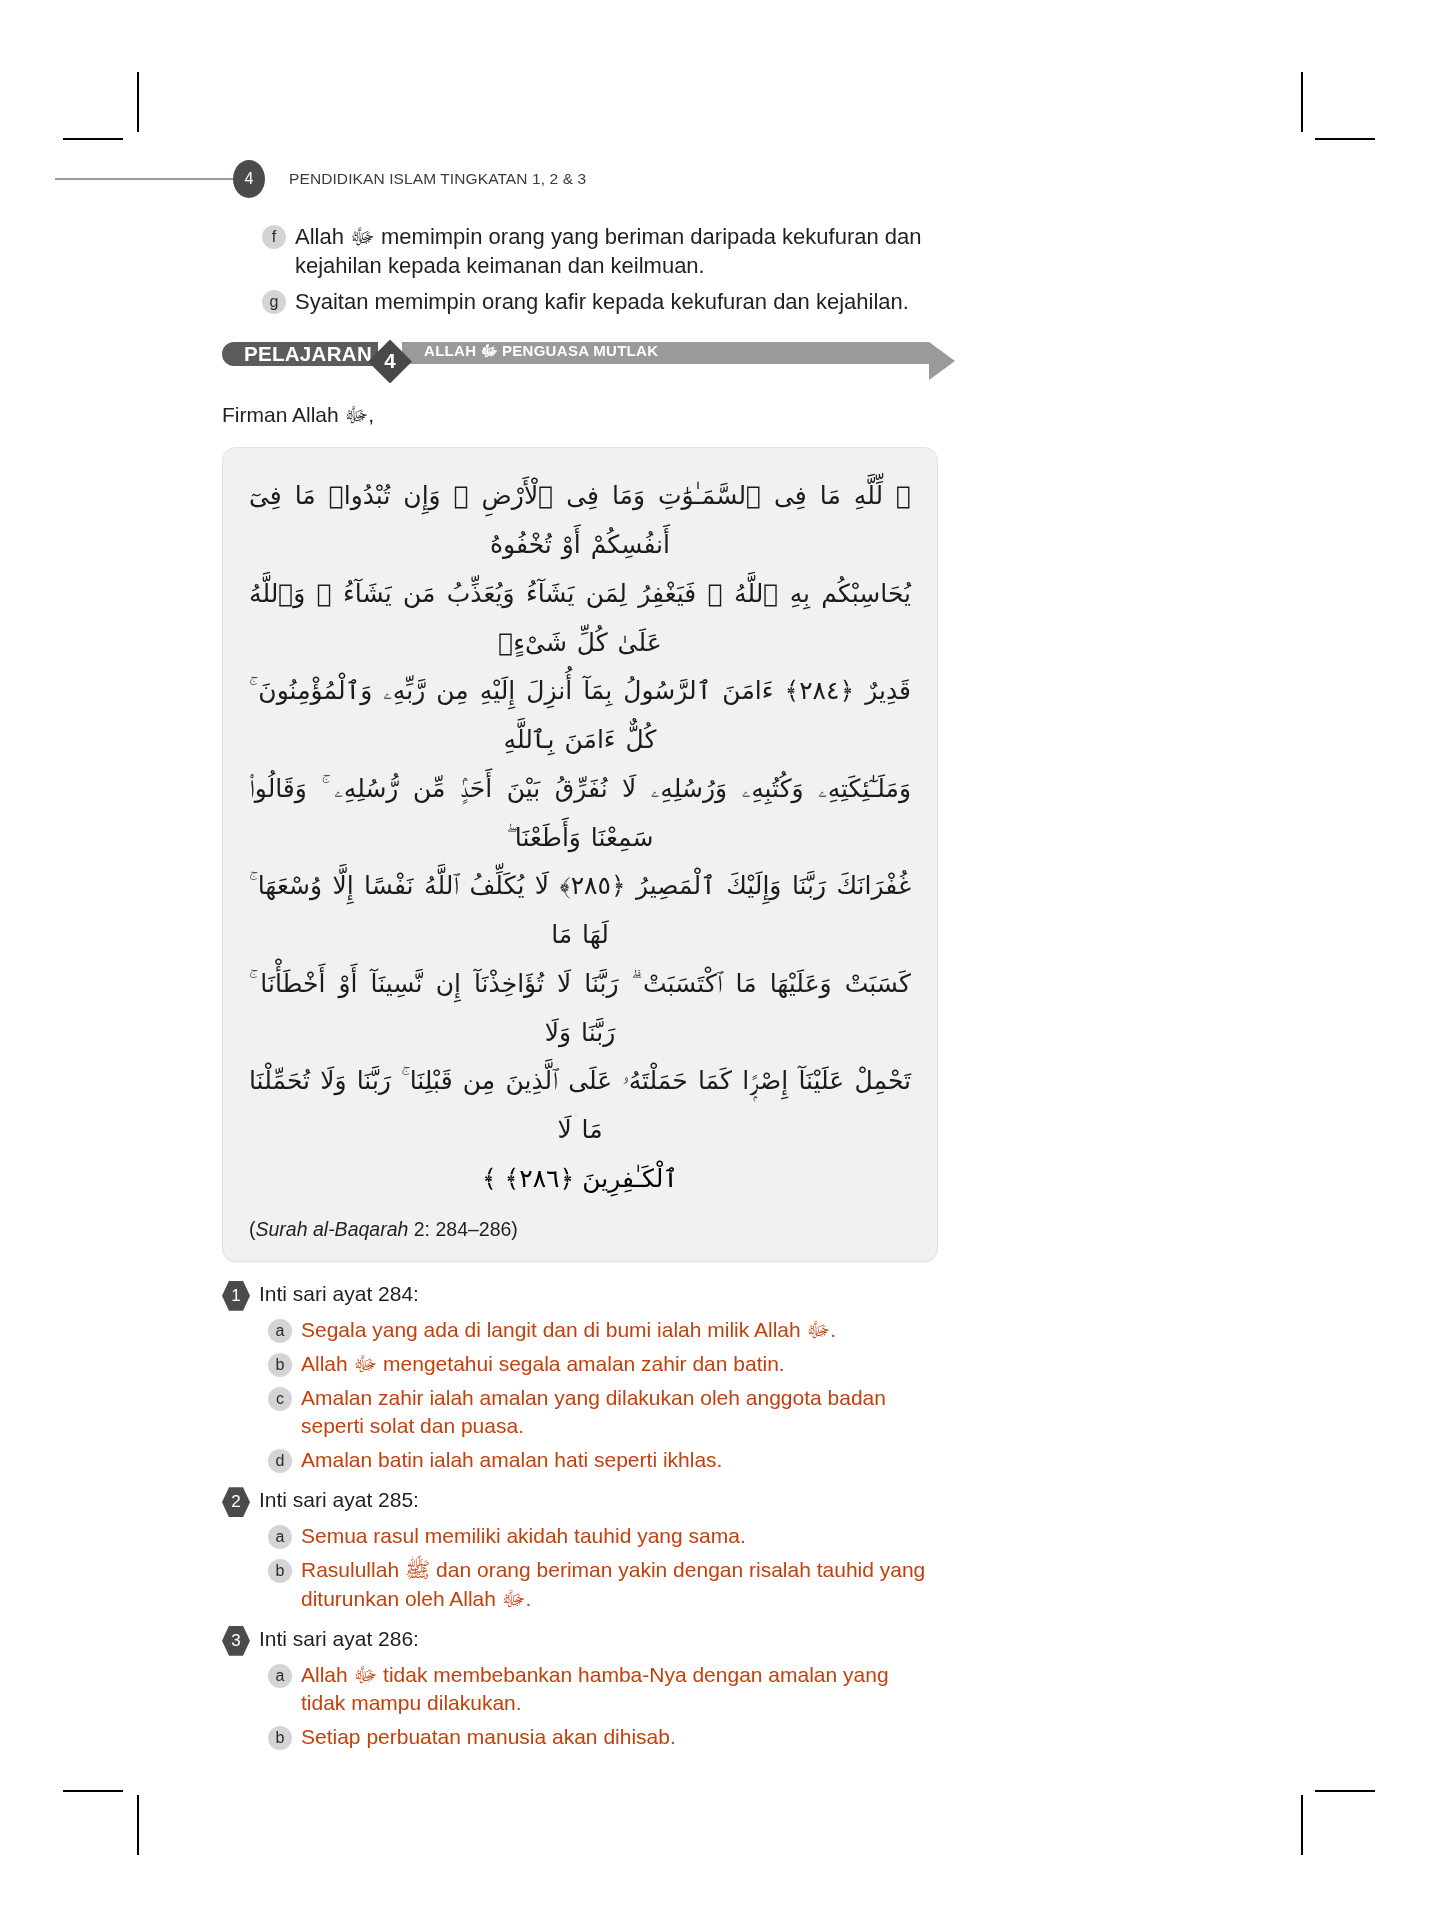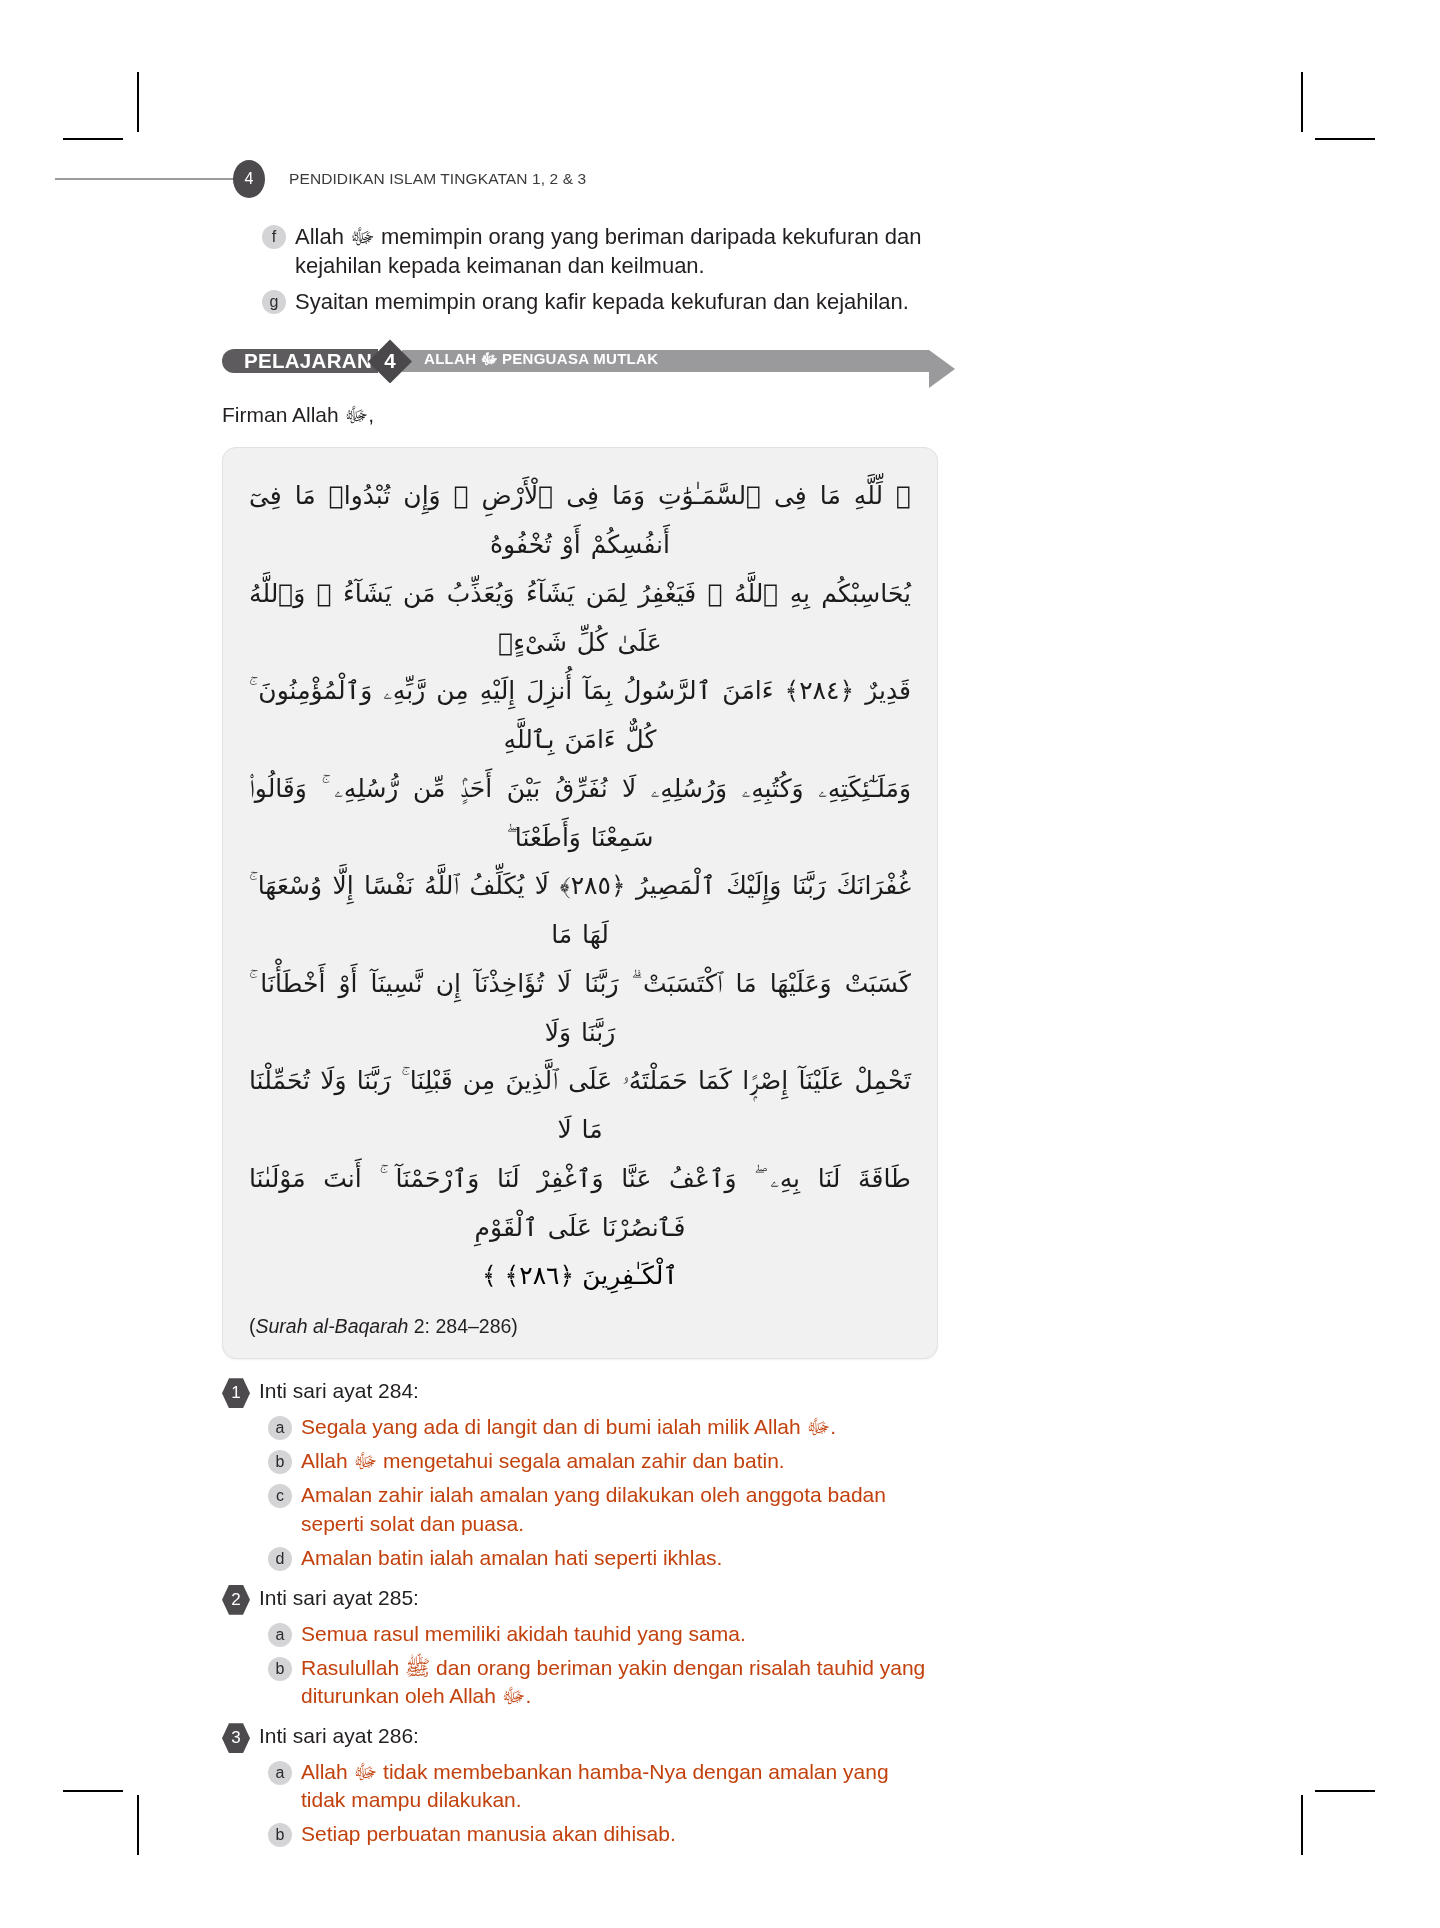--- a/index.html
+++ b/index.html
@@ -105,21 +105,21 @@
     flex: 1 1 auto;
   }
 
   
   .lesson-banner {
     position: relative;
     margin-top: 26px;
     margin-bottom: 0;
     height: 38px;
     display: flex;
-    align-items: center;
+    align-items: flex-start;
     width: 707px;
   }
   .banner-left {
     background: #5d5b5e;
     border-top-left-radius: 19px;
     border-bottom-left-radius: 19px;
     display: flex;
     align-items: center;
     padding: 0 6px 0 22px;
     position: relative;
@@ -317,21 +317,20 @@
   <div class="firman">Firman Allah ﷻ,</div>
 
   <div class="quran-box">
     <div class="arabic">﴿ لِّلَّهِ مَا فِى ٱلسَّمَـٰوَٰتِ وَمَا فِى ٱلْأَرْضِ ۗ وَإِن تُبْدُوا۟ مَا فِىٓ أَنفُسِكُمْ أَوْ تُخْفُوهُ</div>
     <div class="arabic">يُحَاسِبْكُم بِهِ ٱللَّهُ ۖ فَيَغْفِرُ لِمَن يَشَآءُ وَيُعَذِّبُ مَن يَشَآءُ ۗ وَٱللَّهُ عَلَىٰ كُلِّ شَىْءٍۢ</div>
     <div class="arabic">قَدِيرٌ ﴿٢٨٤﴾ ءَامَنَ ٱلرَّسُولُ بِمَآ أُنزِلَ إِلَيْهِ مِن رَّبِّهِۦ وَٱلْمُؤْمِنُونَ ۚ كُلٌّ ءَامَنَ بِٱللَّهِ</div>
     <div class="arabic">وَمَلَـٰٓئِكَتِهِۦ وَكُتُبِهِۦ وَرُسُلِهِۦ لَا نُفَرِّقُ بَيْنَ أَحَدٍۢ مِّن رُّسُلِهِۦ ۚ وَقَالُوا۟ سَمِعْنَا وَأَطَعْنَا ۖ</div>
     <div class="arabic">غُفْرَانَكَ رَبَّنَا وَإِلَيْكَ ٱلْمَصِيرُ ﴿٢٨٥﴾ لَا يُكَلِّفُ ٱللَّهُ نَفْسًا إِلَّا وُسْعَهَا ۚ لَهَا مَا</div>
     <div class="arabic">كَسَبَتْ وَعَلَيْهَا مَا ٱكْتَسَبَتْ ۗ رَبَّنَا لَا تُؤَاخِذْنَآ إِن نَّسِينَآ أَوْ أَخْطَأْنَا ۚ رَبَّنَا وَلَا</div>
     <div class="arabic">تَحْمِلْ عَلَيْنَآ إِصْرًۭا كَمَا حَمَلْتَهُۥ عَلَى ٱلَّذِينَ مِن قَبْلِنَا ۚ رَبَّنَا وَلَا تُحَمِّلْنَا مَا لَا</div>
-    <div class="arabic">طَاقَةَ لَنَا بِهِۦ ۖ وَٱعْفُ عَنَّا وَٱغْفِرْ لَنَا وَٱرْحَمْنَآ ۚ أَنتَ مَوْلَىٰنَا فَٱنصُرْنَا عَلَى ٱلْقَوْمِ</div>
     <div class="arabic-last">ٱلْكَـٰفِرِينَ ﴿٢٨٦﴾ ﴾</div>
     <div class="surah-ref"><span>(</span><span class="it">Surah al-Baqarah</span><span> 2: 284–286)</span></div>
   </div>
 
   <div class="summary">
 
     <div class="num-item">
       <div class="hex-marker">1</div>
       <div class="heading">Inti sari ayat 284:</div>
     </div>

